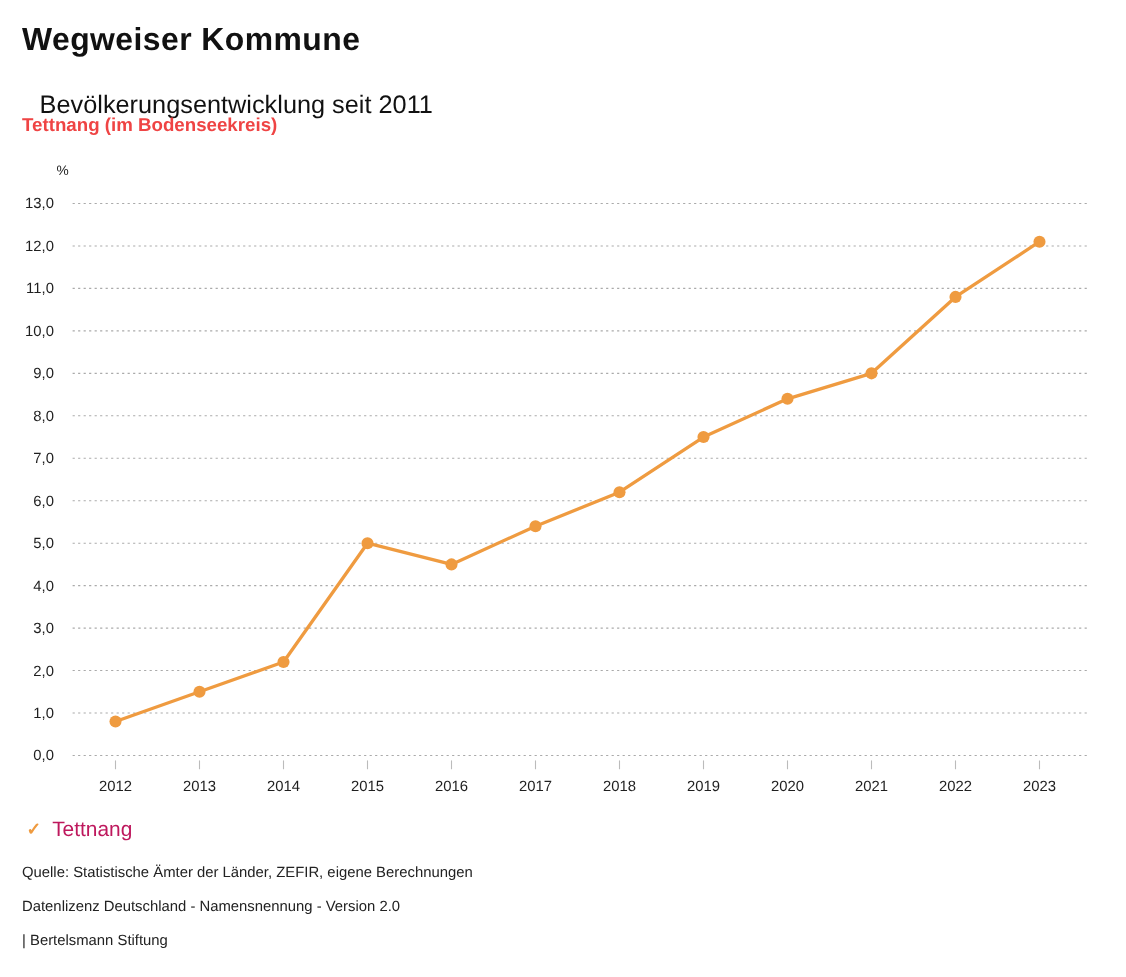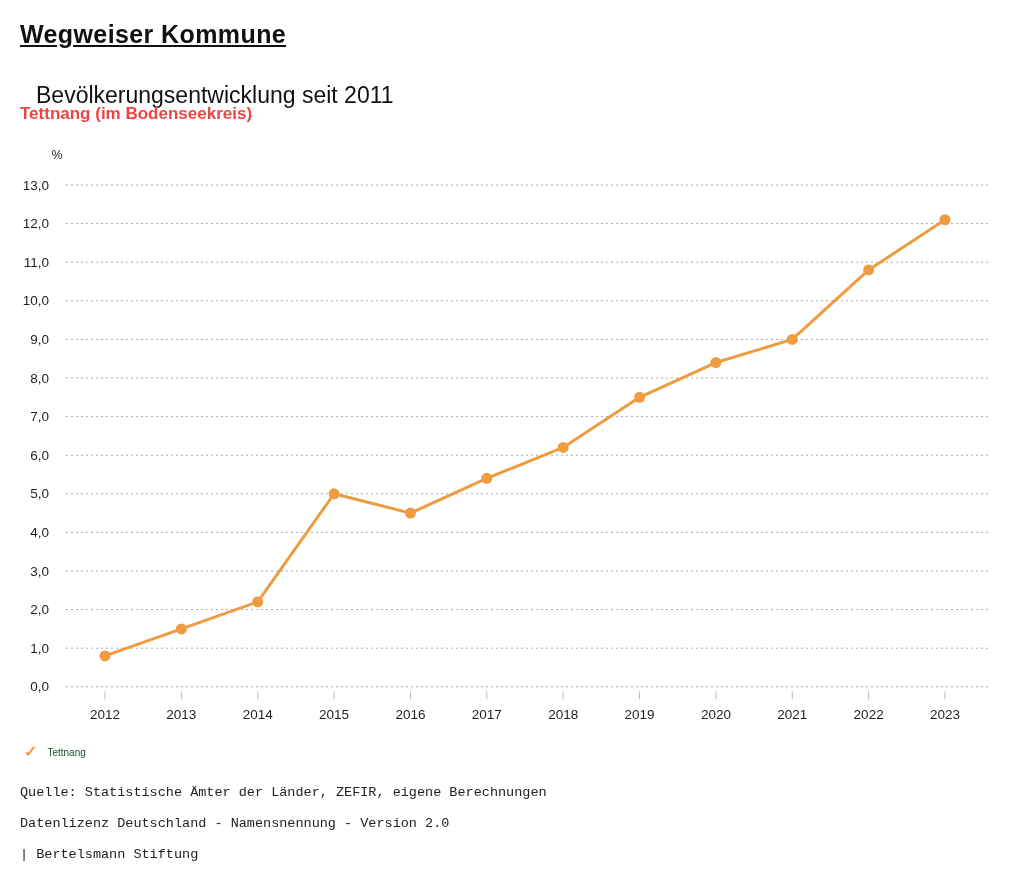--- a/index.html
+++ b/index.html
@@ -6,45 +6,44 @@
   body {
     width: 1024px; height: 888px;
     background: #ffffff;
     font-family: "Liberation Sans", sans-serif;
     position: relative;
     overflow: hidden;
   }
   .page { position: absolute; inset: 0; }
   .title {
     position: absolute; left: 20px; top: 20px; margin: 0;
-    font-size: 25px; font-weight: bold; color: #111;
+    font-size: 29px; font-weight: bold; color: #111;
     letter-spacing: 0.4px;
-    text-decoration: underline;
   }
   .subtitle {
     position: absolute; left: 20px; top: 66px; margin: 16px;
     font-size: 23px; font-weight: normal; color: #111;
   }
   .region {
     position: absolute; left: 20px; top: 104px; margin: 0;
     font-size: 17px; font-weight: bold; color: #ef4444;
   }
   .chart-area { position: absolute; left: 0; top: 140px; width: 1024px; height: 600px; }
   svg { display: block; }
   svg text { font-family: "Liberation Sans", sans-serif; }
   .legend {
     position: absolute; left: 24px; top: 744px;
     display: flex; align-items: center; gap: 10px;
     cursor: pointer;
   }
   .legend .check { font-size: 16px; font-weight: bold; line-height: 1; }
-  .legend .legend-label { font-size: 10px; color: #14532d; }
+  .legend .legend-label { font-size: 19px; color: #be185d; }
   .footer p {
     position: absolute; left: 20px; margin: 0;
-    font-size: 13.5px; color: #222; font-family: Liberation Mono, monospace;
+    font-size: 13.5px; color: #222;
   }
   .footer p.line1 { top: 785px; }
   .footer p.line2 { top: 816px; }
   .footer p.line3 { top: 847px; }
 </style>
 </head>
 <body>
 
 <div class="page">
 

